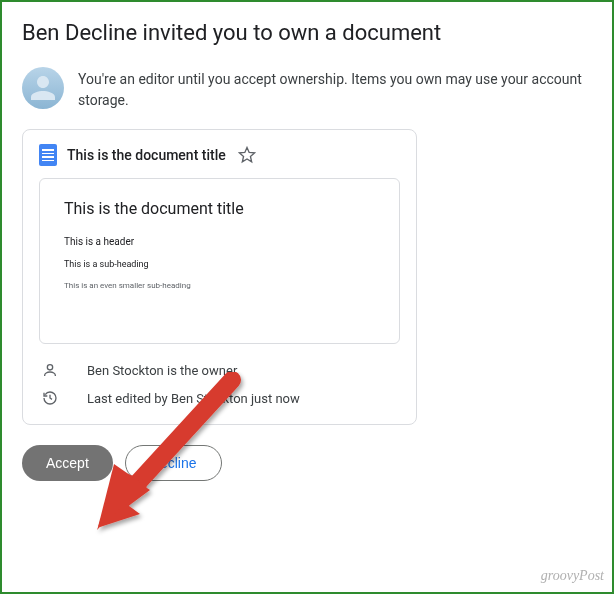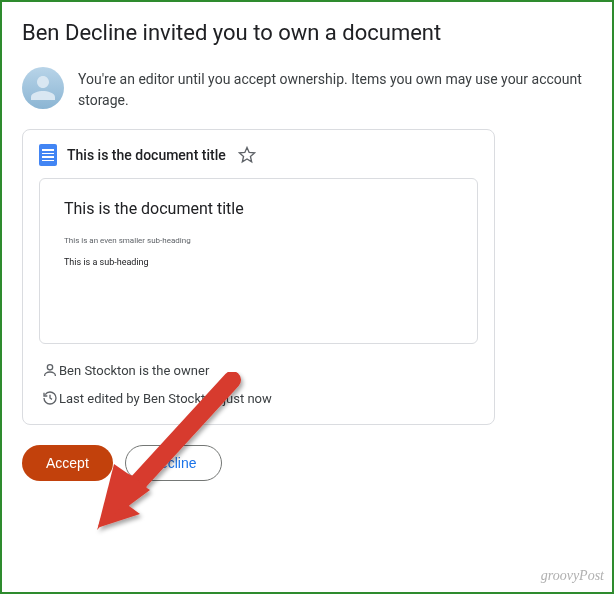--- a/index.html
+++ b/index.html
@@ -41,21 +41,21 @@
       font-size: 14px;
       color: #3c4043;
       line-height: 1.5;
       padding-top: 2px;
     }
     .doc-card {
       border: 1px solid #dadce0;
       border-radius: 8px;
       padding: 14px 16px 12px 16px;
       margin-bottom: 20px;
-      width: 473px;
+      width: 395px;
     }
     .doc-header {
       display: flex;
       align-items: center;
       gap: 10px;
       margin-bottom: 12px;
     }
     .doc-icon {
       width: 18px;
       height: 22px;
@@ -99,21 +99,21 @@
     .preview-line {
       font-size: 10px;
       color: #202124;
       margin-bottom: 12px;
     }
     .preview-line.sub { font-size: 9px; }
     .preview-line.smaller { font-size: 8px; color: #5f6368; }
     .meta-row {
       display: flex;
       align-items: center;
-      gap: 0;
+      gap: 28px;
       font-size: 13px;
       color: #3c4043;
       padding: 6px 2px;
     }
     .meta-icon {
       width: 18px;
       display: flex;
       justify-content: center;
       color: #5f6368;
     }
@@ -124,21 +124,21 @@
     }
     .btn {
       padding: 9px 24px;
       border-radius: 20px;
       font-size: 14px;
       font-weight: 500;
       cursor: pointer;
       border: none;
     }
     .btn-primary {
-      background: #c2410c;
+      background: #737373;
       color: #fff;
     }
     .btn-secondary {
       background: #fff;
       color: #1a73e8;
       border: 1px solid #747775;
     }
     .watermark {
       position: absolute;
       bottom: 8px;
@@ -178,22 +178,23 @@
         <span></span>
     </div>
     <div class="doc-title">This is the document title</div>
     <svg class="star-icon" width="18" height="18" viewBox="0 0 24 24">
       <path fill="none" stroke="#5f6368" stroke-width="1.8" d="M12 17.3l-6.2 3.7 1.6-7L2 9.2l7.1-.6L12 2l2.9 6.6 7.1.6-5.4 4.8 1.6 7z"></path>
     </svg>
   </div>
 
   <div class="preview">
     <div class="preview-title">This is the document title</div>
+    <div class="preview-line">This is a header</div>
+    <div class="preview-line sub">This is a sub-heading</div>
     <div class="preview-line smaller">This is an even smaller sub-heading</div>
-    <div class="preview-line sub">This is a sub-heading</div>
   </div>
 
   <div class="meta-row">
     <div class="meta-icon">
       <svg width="16" height="16" viewBox="0 0 24 24">
           <path fill="none" stroke="#5f6368" stroke-width="2" d="M12 12a4 4 0 100-8 4 4 0 000 8zM4 21v-1c0-2.8 3.6-5 8-5s8 2.2 8 5v1"></path>
         </svg>
     </div>
     <span>Ben Stockton is the owner</span>
   </div>

